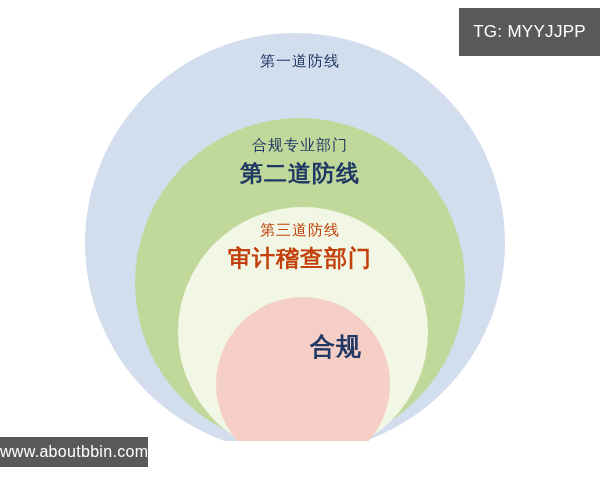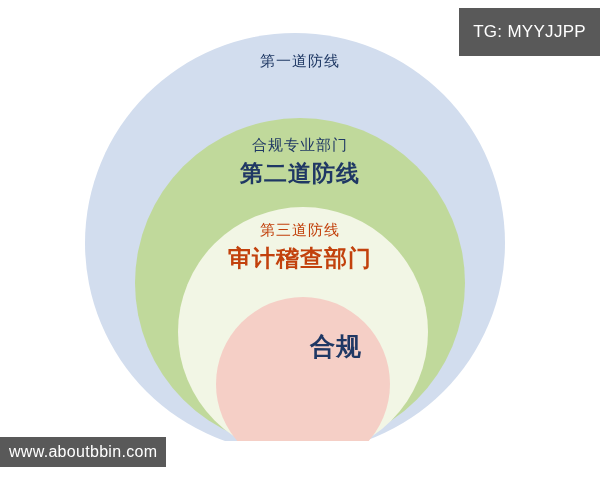--- a/index.html
+++ b/index.html
@@ -125,21 +125,21 @@
   .chip-tg {
     right: 0;
     top: 8px;
     height: 16px;
     padding: 16px 14px;
   }
   .chip-site {
     left: 0;
     bottom: 13px;
     height: 30px;
-    padding: 0 9px;
+    padding: 0 0;
     font-size: 16px;
   }
 </style>
 </head>
 <body>
 
 <div id="canvas">
 
   <div id="diagram">
 

